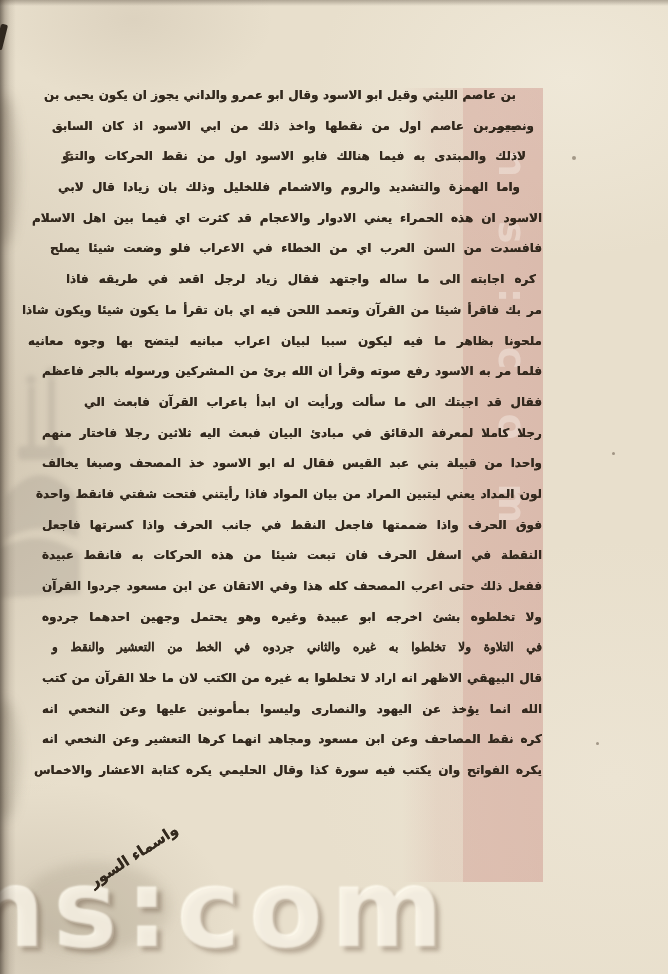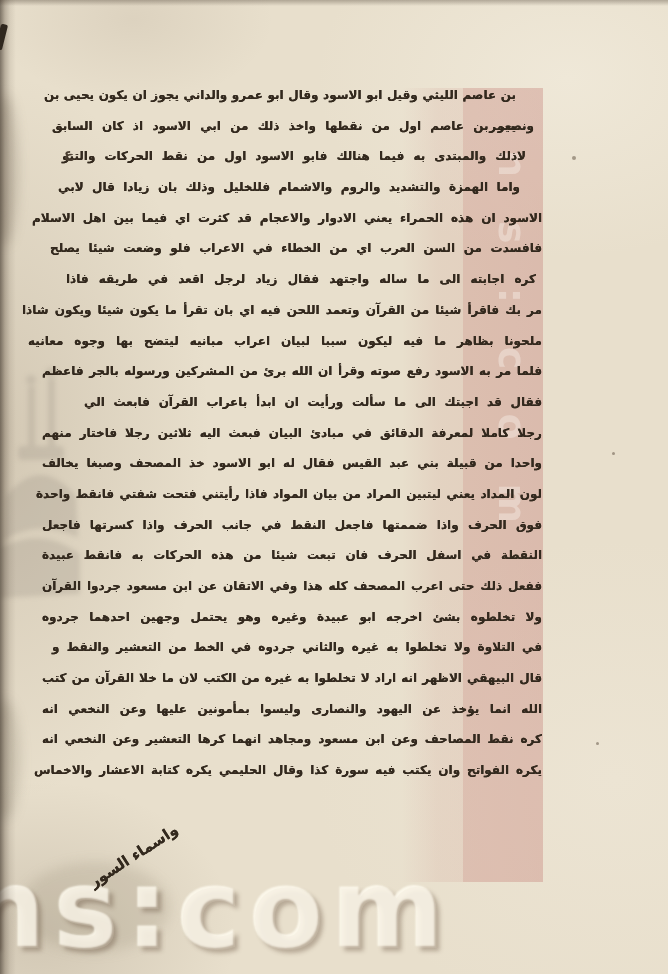--- a/index.html
+++ b/index.html
@@ -57,21 +57,21 @@
   .line-2{padding-right:8px;padding-left:10px;}
   .line-3{padding-right:16px;padding-left:20px;}
   .line-4{padding-right:22px;padding-left:16px;}
   .line-5{margin-left:-10px;}
   .line-6{padding-left:8px;}
   .line-8{padding-right:6px;padding-left:24px;}
   .line-9{margin-left:-20px;}
   .line-10{margin-left:-14px;}
   .line-13{padding-left:42px;}
   .line-16{margin-left:-6px;}
-  .line-21{padding-left:10px;}
+  .line-21{padding-left:10px;font-family:Liberation Serif, serif;}
   .line-25{margin-left:-8px;}
 
   .margin-mark{position:absolute;left:64px;top:146px;z-index:5;
     font-weight:700;font-size:13px;color:#4a3e31;}
   .catchword{position:absolute;left:86px;top:876px;z-index:5;
     transform:rotate(-33deg);transform-origin:left top;
     font-weight:700;font-size:15px;color:#33291e;direction:rtl;
     text-shadow:0 0 0.5px #33291e;}
 </style>
 </head>

